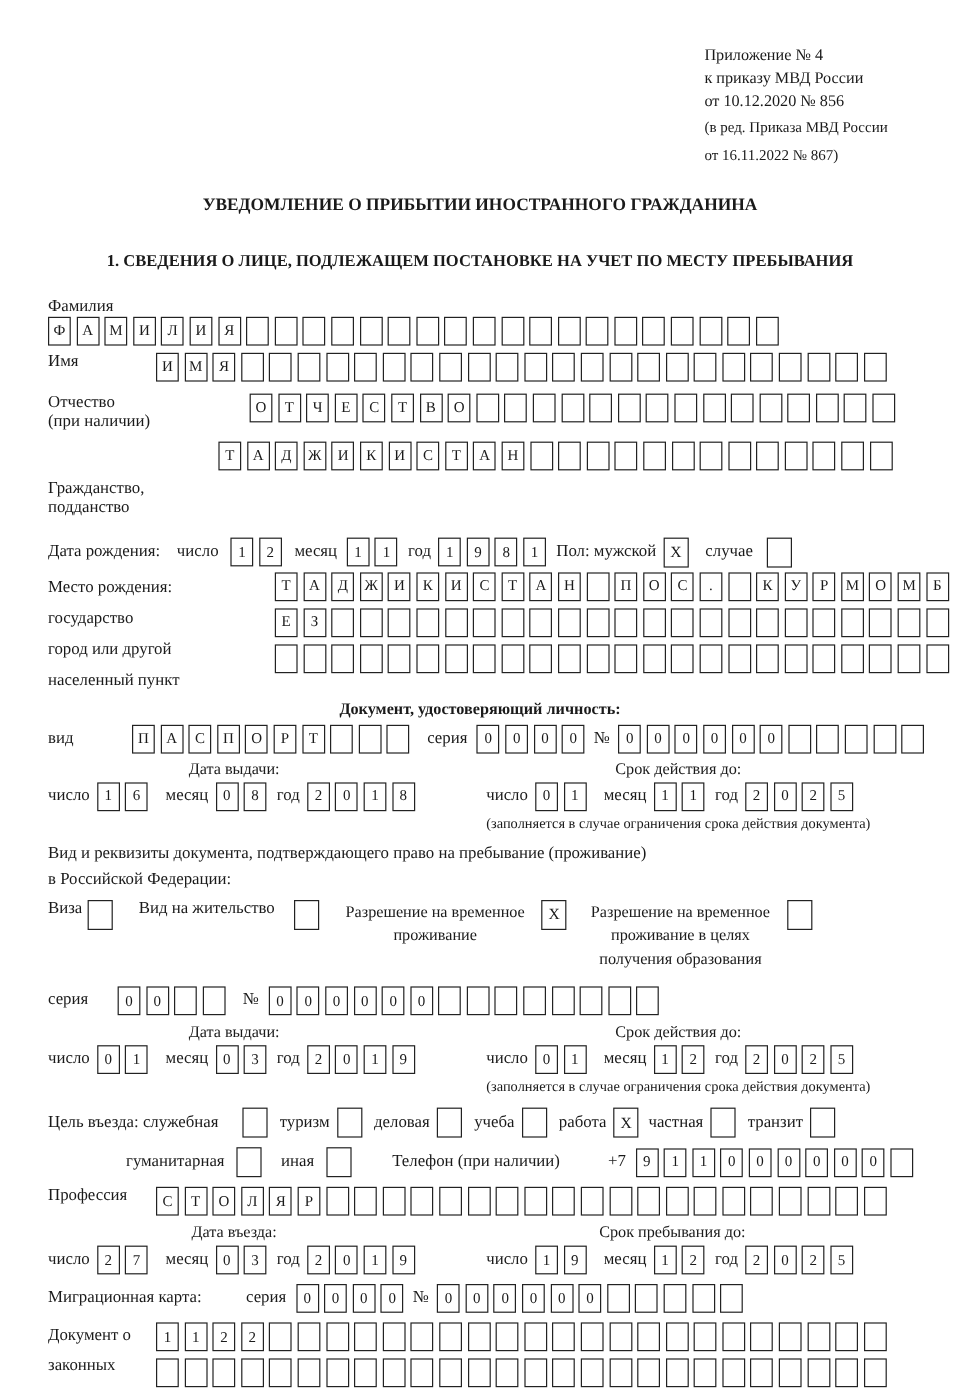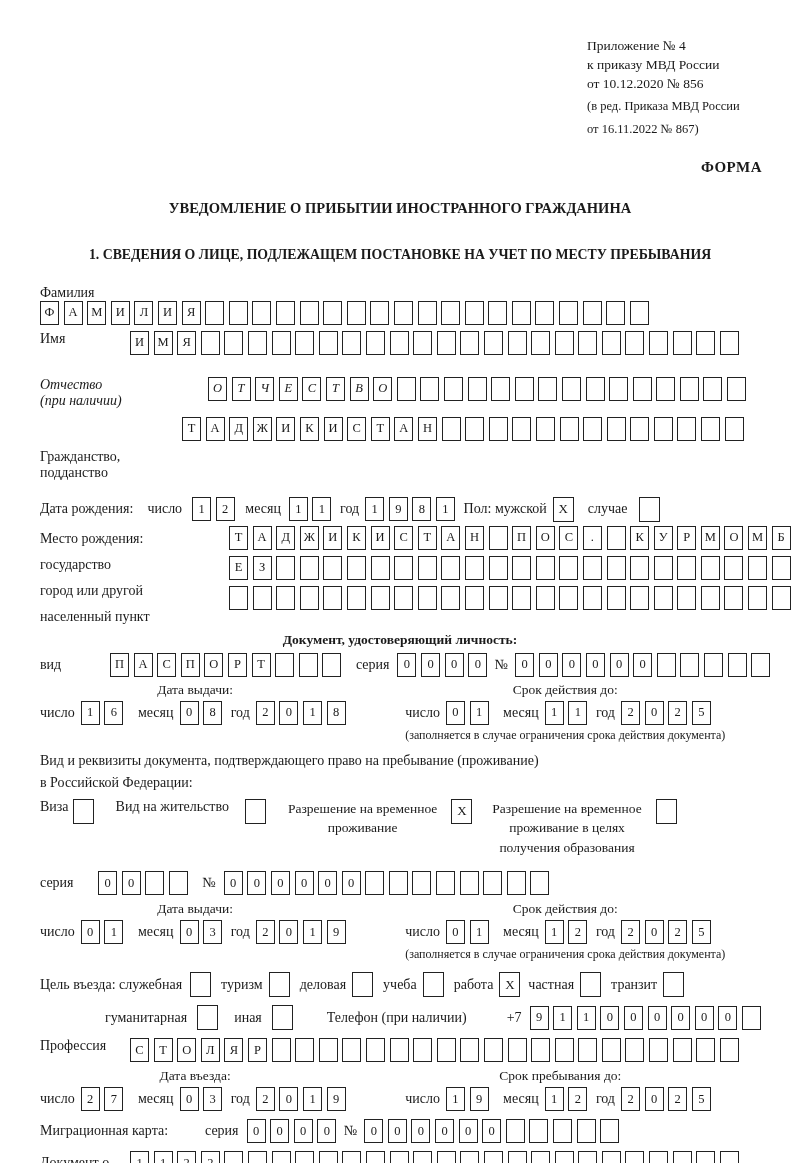--- a/index.html
+++ b/index.html
@@ -44,21 +44,20 @@
 <div class="page">
 
   <div class="annex">
     <div>Приложение № 4</div>
     <div>к приказу МВД России</div>
     <div>от 10.12.2020 № 856</div>
     <div class="amend">(в ред. Приказа МВД России</div>
     <div class="amend">от 16.11.2022 № 867)</div>
   </div>
 
-  <div class="form-label">ФОРМА</div>
 
   <div class="title">
     <div>УВЕДОМЛЕНИЕ О ПРИБЫТИИ ИНОСТРАННОГО ГРАЖДАНИНА</div>
   </div>
 
   <div class="sec-head">1. СВЕДЕНИЯ О ЛИЦЕ, ПОДЛЕЖАЩЕМ ПОСТАНОВКЕ НА УЧЕТ ПО МЕСТУ ПРЕБЫВАНИЯ</div>
 
   <div class="row" style="margin-top:22px;flex-direction:column;">
     <span class="lbl" style="width:90px;">Фамилия</span>
     <span class="cells">
@@ -116,21 +115,21 @@
         <span class="cell"></span>
         <span class="cell"></span>
         <span class="cell"></span>
         <span class="cell"></span>
         <span class="cell"></span>
         <span class="cell"></span>
         <span class="cell"></span>
       </span>
   </div>
 
-  <div class="row" style="margin-top:22px;font-style:italic;">
+  <div class="row" style="margin-top:10px;">
     <span class="lbl" style="width:168px;">
       <span>Отчество</span><br>
       <span>(при наличии)</span>
     </span>
     <span class="cells">
         <span class="cell">О</span>
         <span class="cell">Т</span>
         <span class="cell">Ч</span>
         <span class="cell">Е</span>
         <span class="cell">С</span>
@@ -479,21 +478,21 @@
             <span class="cell">0</span>
             <span class="cell">2</span>
             <span class="cell">5</span>
           </span>
       </div>
       <div class="note" style="margin-top:3px;">(заполняется в случае ограничения срока действия документа)</div>
     </div>
   </div>
 
   <div class="row" style="margin-top:10px; align-items:center;">
-    <span class="lbl" style="margin-right:8px;">Цель въезда: служебная</span>
+    <span class="lbl" style="margin-right:20px;">Цель въезда: служебная</span>
     <span class="box"></span>
     <span class="lbl" style="margin:0 6px 0 10px;">туризм</span>
     <span class="box"></span>
     <span class="lbl" style="margin:0 6px 0 10px;">деловая</span>
     <span class="box"></span>
     <span class="lbl" style="margin:0 6px 0 10px;">учеба</span>
     <span class="box"></span>
     <span class="lbl" style="margin:0 6px 0 10px;">работа</span>
     <span class="box">X</span>
     <span class="lbl" style="margin:0 6px 0 8px;">частная</span>

